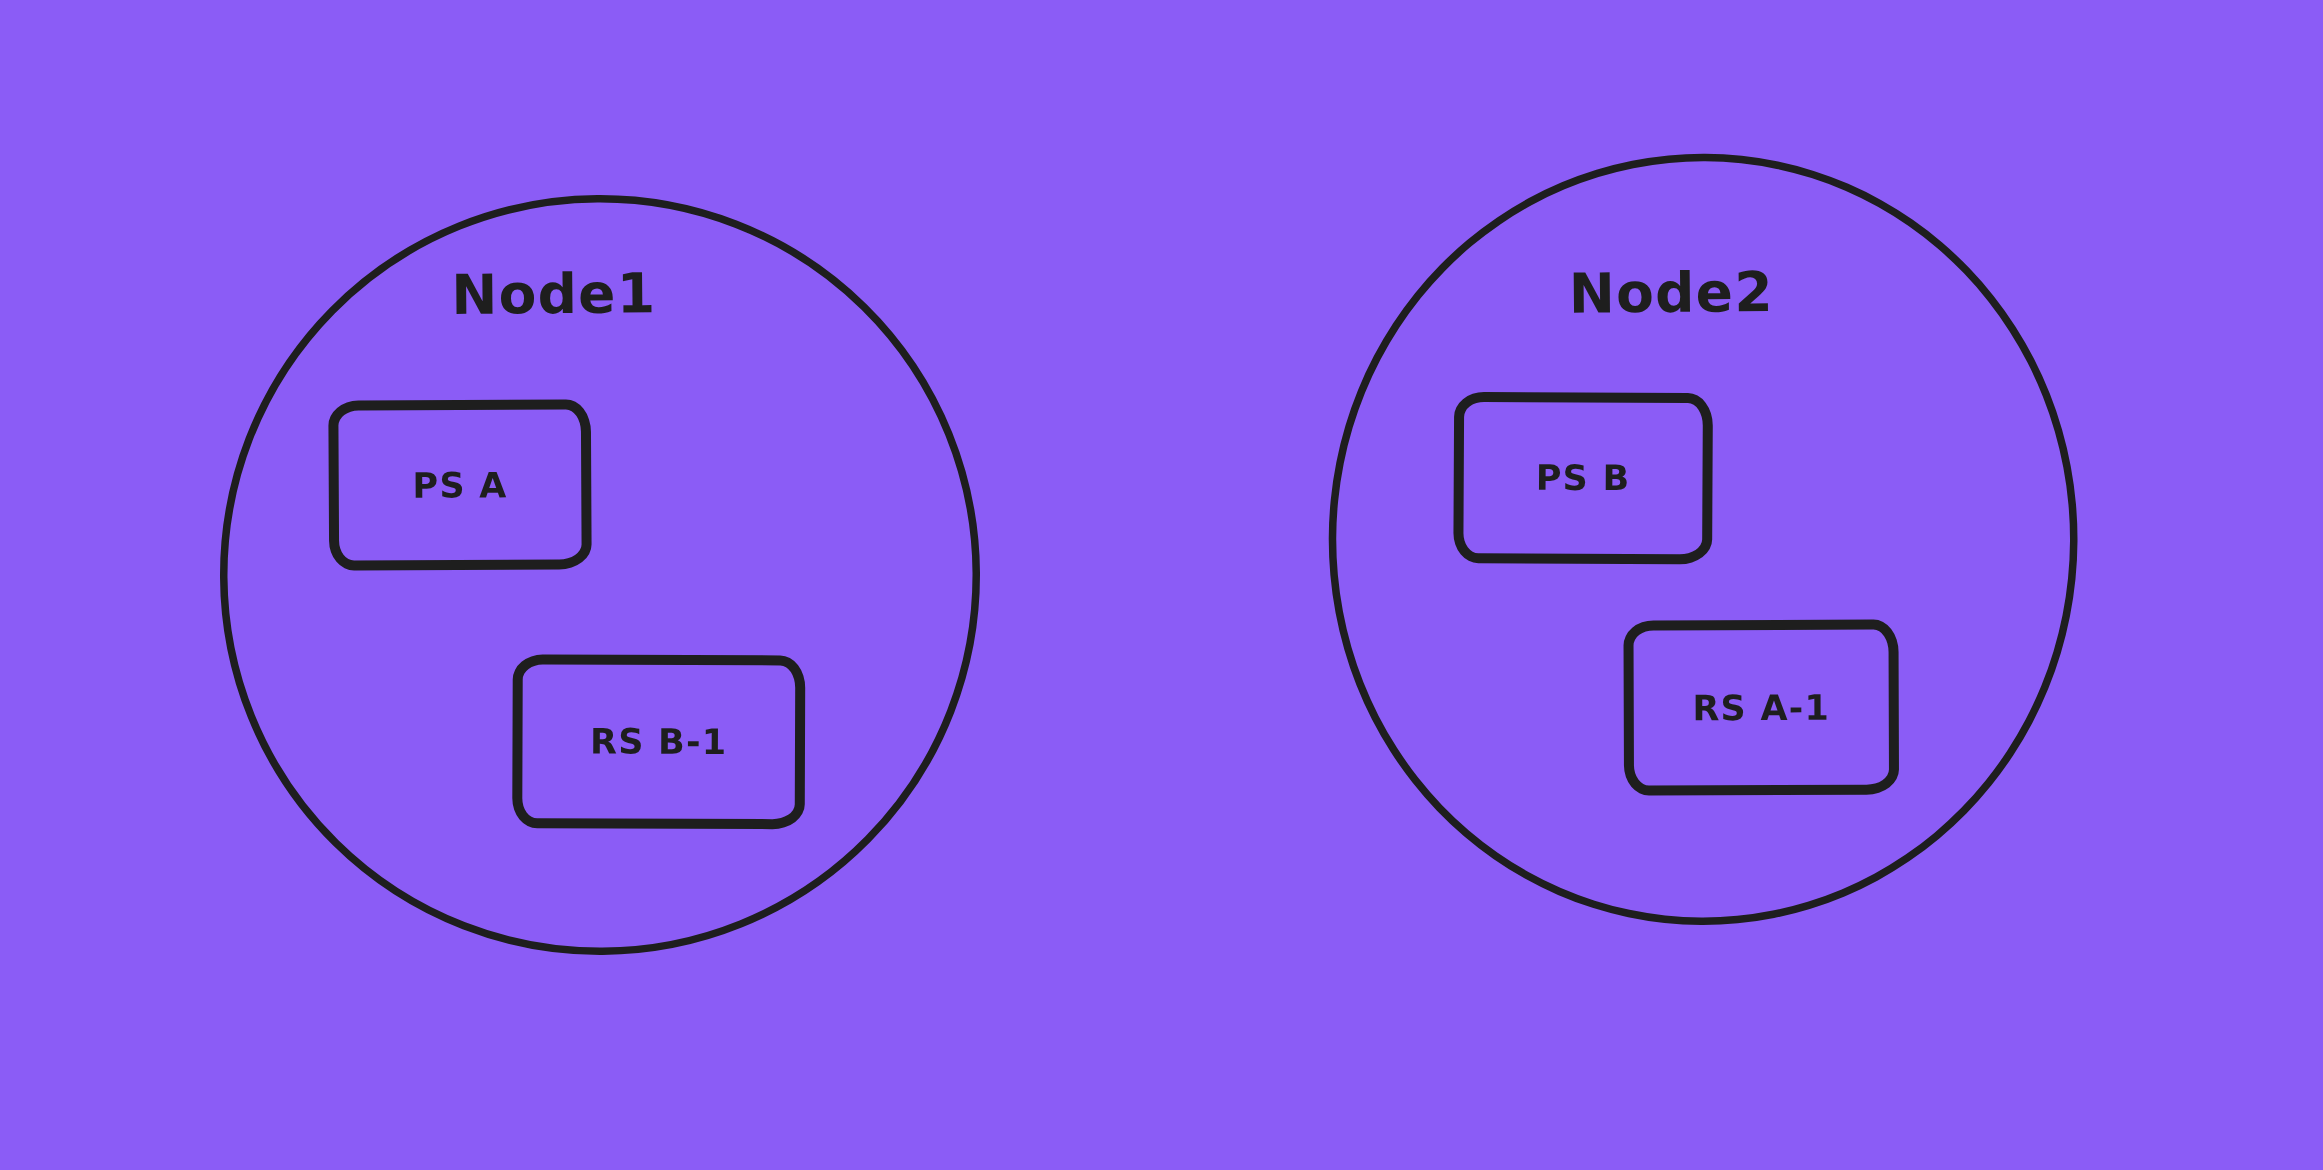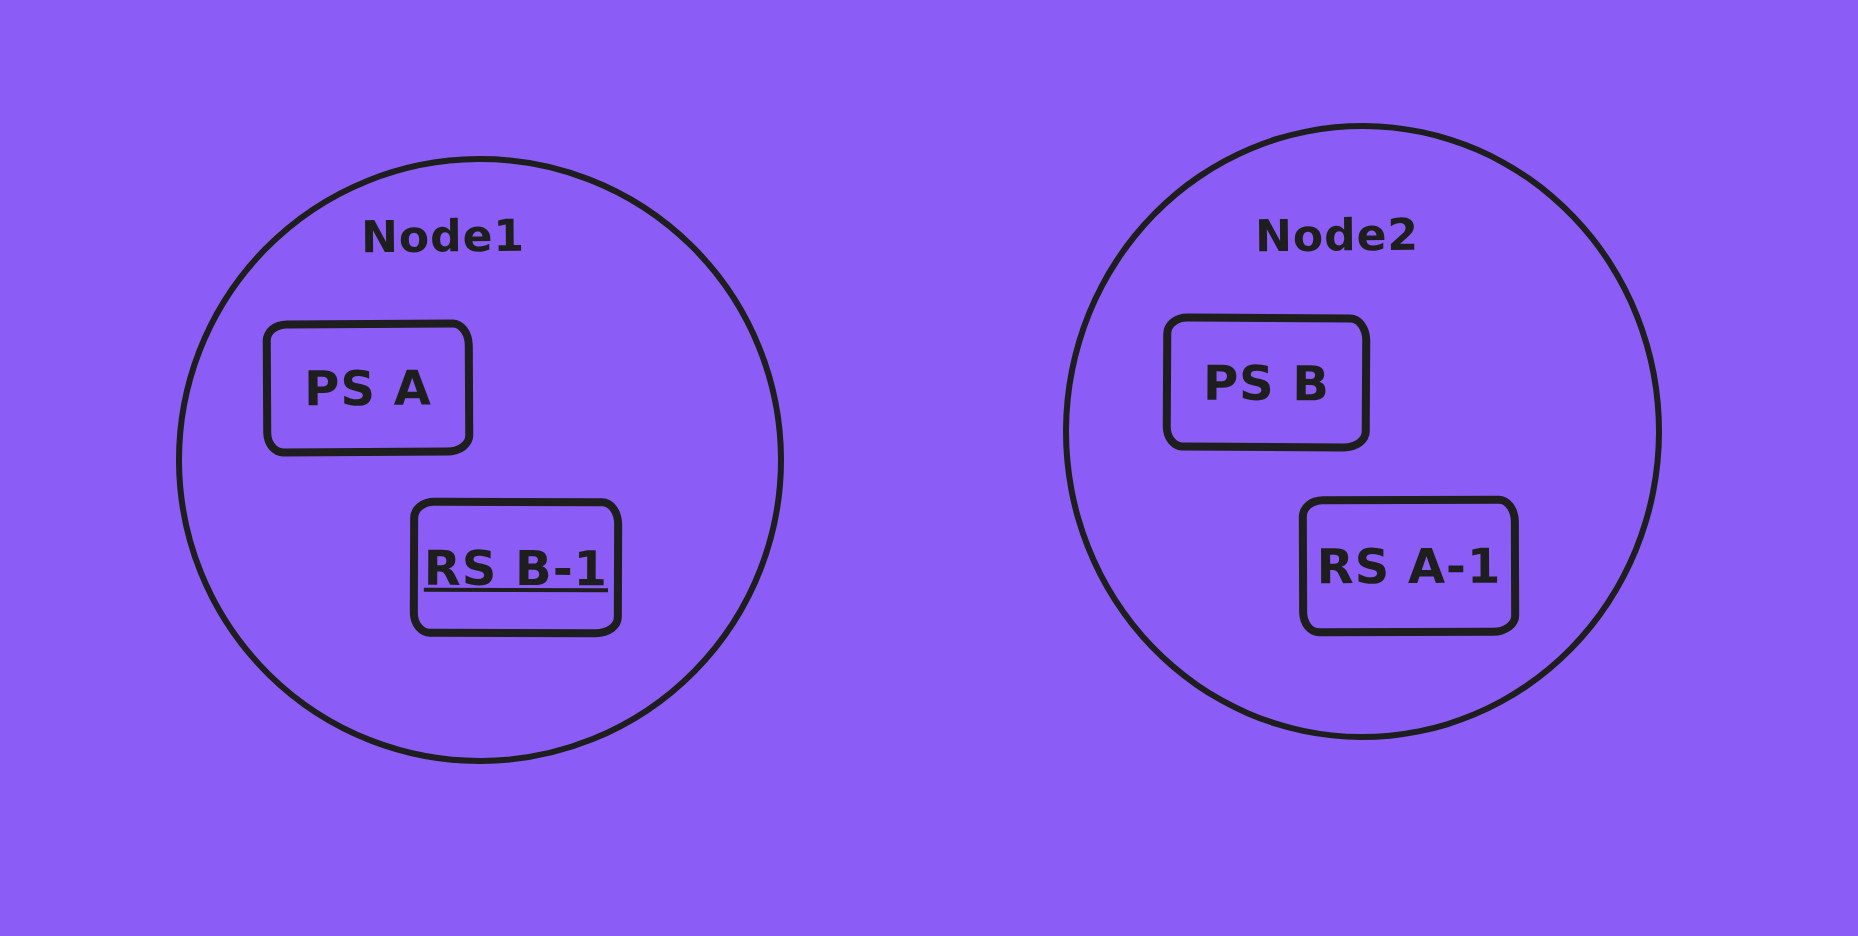--- a/index.html
+++ b/index.html
@@ -50,27 +50,27 @@
     position: absolute;
     box-sizing: border-box;
     border: 8px solid #1e1e1e;
     border-radius: 24px 20px 26px 20px / 20px 26px 20px 24px;
     background: transparent;
     display: flex;
     align-items: center;
     justify-content: center;
   }
   .box-label {
-    font-size: 48px;
+    font-size: 28px;
     font-weight: 700;
     letter-spacing: 1px;
     white-space: nowrap;
   }
   .box-ps-a  { left: 263px;  top: 320px; width: 210px; height: 136px; transform: rotate(-0.3deg); }
-  .box-rs-b1 { left: 410px;  top: 498px; width: 212px; height: 139px; transform: rotate(0.2deg); text-decoration: underline; }
+  .box-rs-b1 { left: 410px;  top: 524px; width: 234px; height: 139px; transform: rotate(0.2deg); }
   .box-ps-b  { left: 1163px; top: 314px; width: 207px; height: 137px; transform: rotate(0.3deg); }
   .box-rs-a1 { left: 1299px; top: 496px; width: 220px; height: 140px; transform: rotate(-0.2deg); }
 </style>
 </head>
 <body>
 
 <div class="canvas">
 
   <div class="ellipse ellipse-node1"></div>
   <div class="node-label node1-label">Node1</div>

